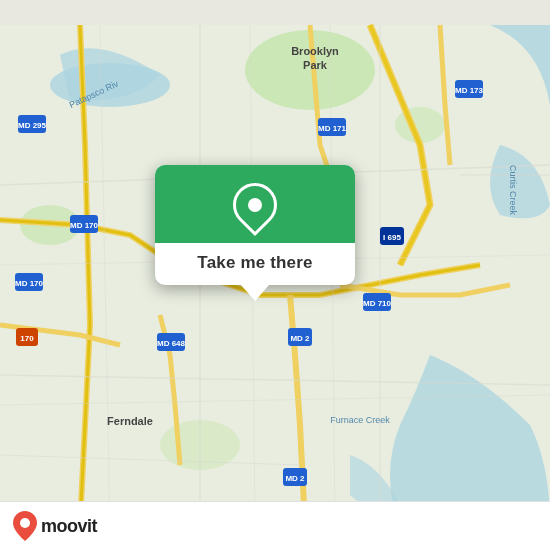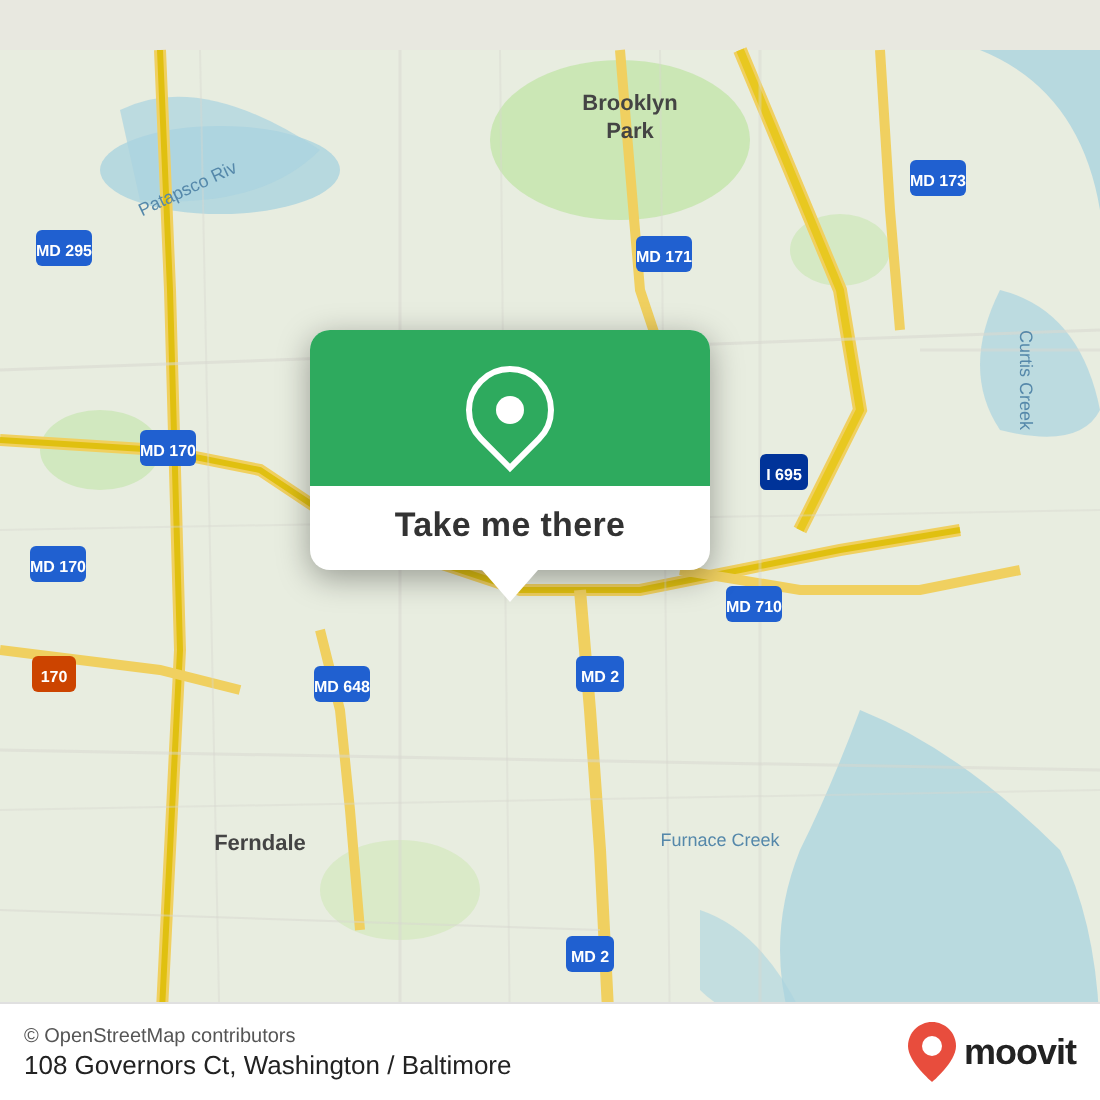--- a/index.html
+++ b/index.html
@@ -261,24 +261,20 @@
     <div class="popup-green-top">
       <div class="pin-icon"></div>
     </div>
     <div class="popup-button-area">
       <button class="take-me-there-btn">Take me there</button>
     </div>
     <div class="popup-pointer"></div>
   </div>
 
   <div class="bottom-bar">
-    <div class="bottom-left">
-      <span class="osm-credit">© OpenStreetMap contributors</span>
-      <span class="address-text">108 Governors Ct, Washington / Baltimore</span>
-    </div>
     <div class="moovit-logo">
 
       <svg width="26" height="32" viewBox="0 0 26 32">
         <path d="M13 1 C6.4 1 1 6.4 1 13 C1 21 13 31 13 31 C13 31 25 21 25 13 C25 6.4 19.6 1 13 1Z" fill="#e84d3d"></path>
         <circle cx="13" cy="13" r="5" fill="white"></circle>
       </svg>
       <span class="moovit-text">moovit</span>
     </div>
   </div>
 

